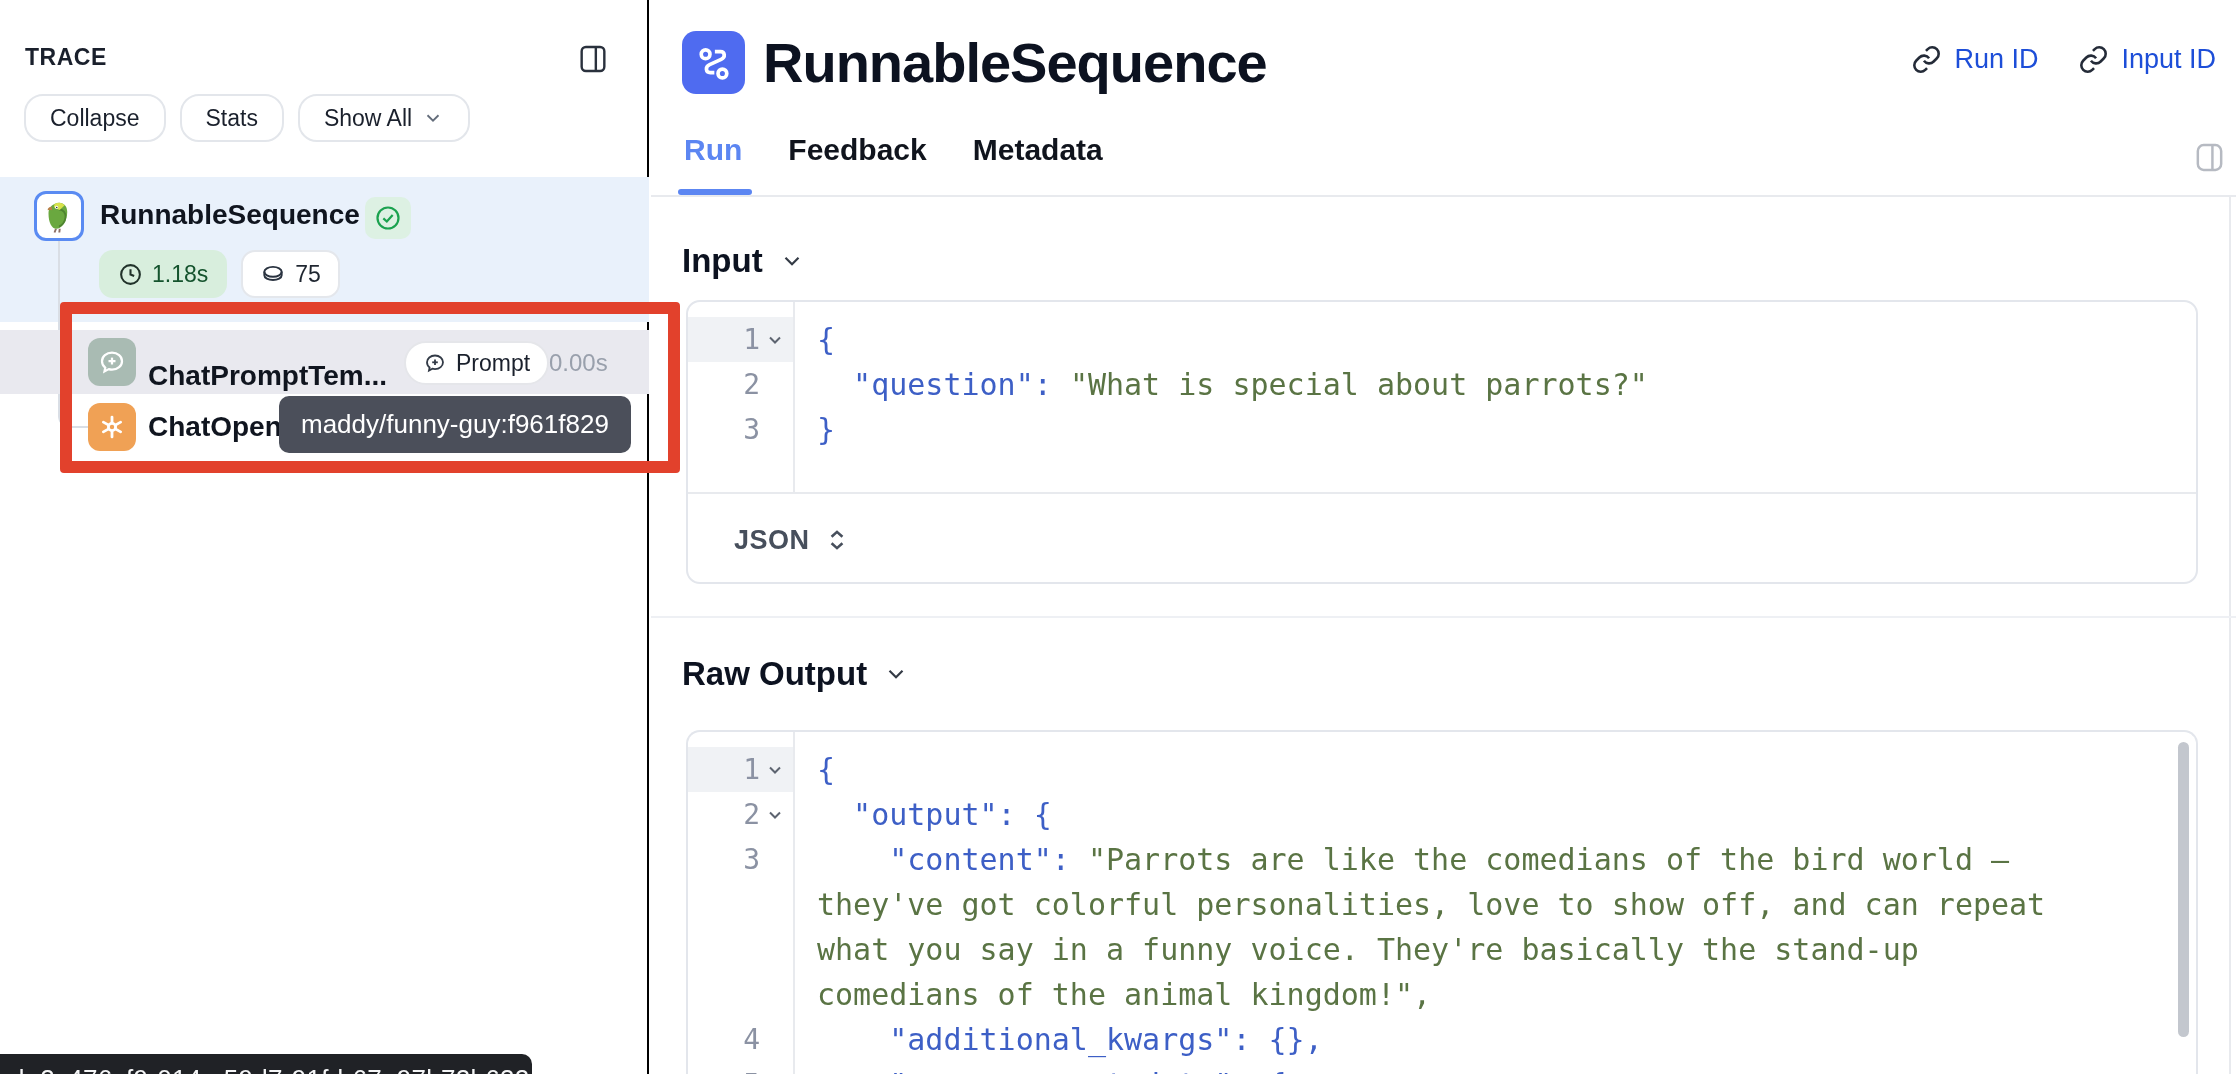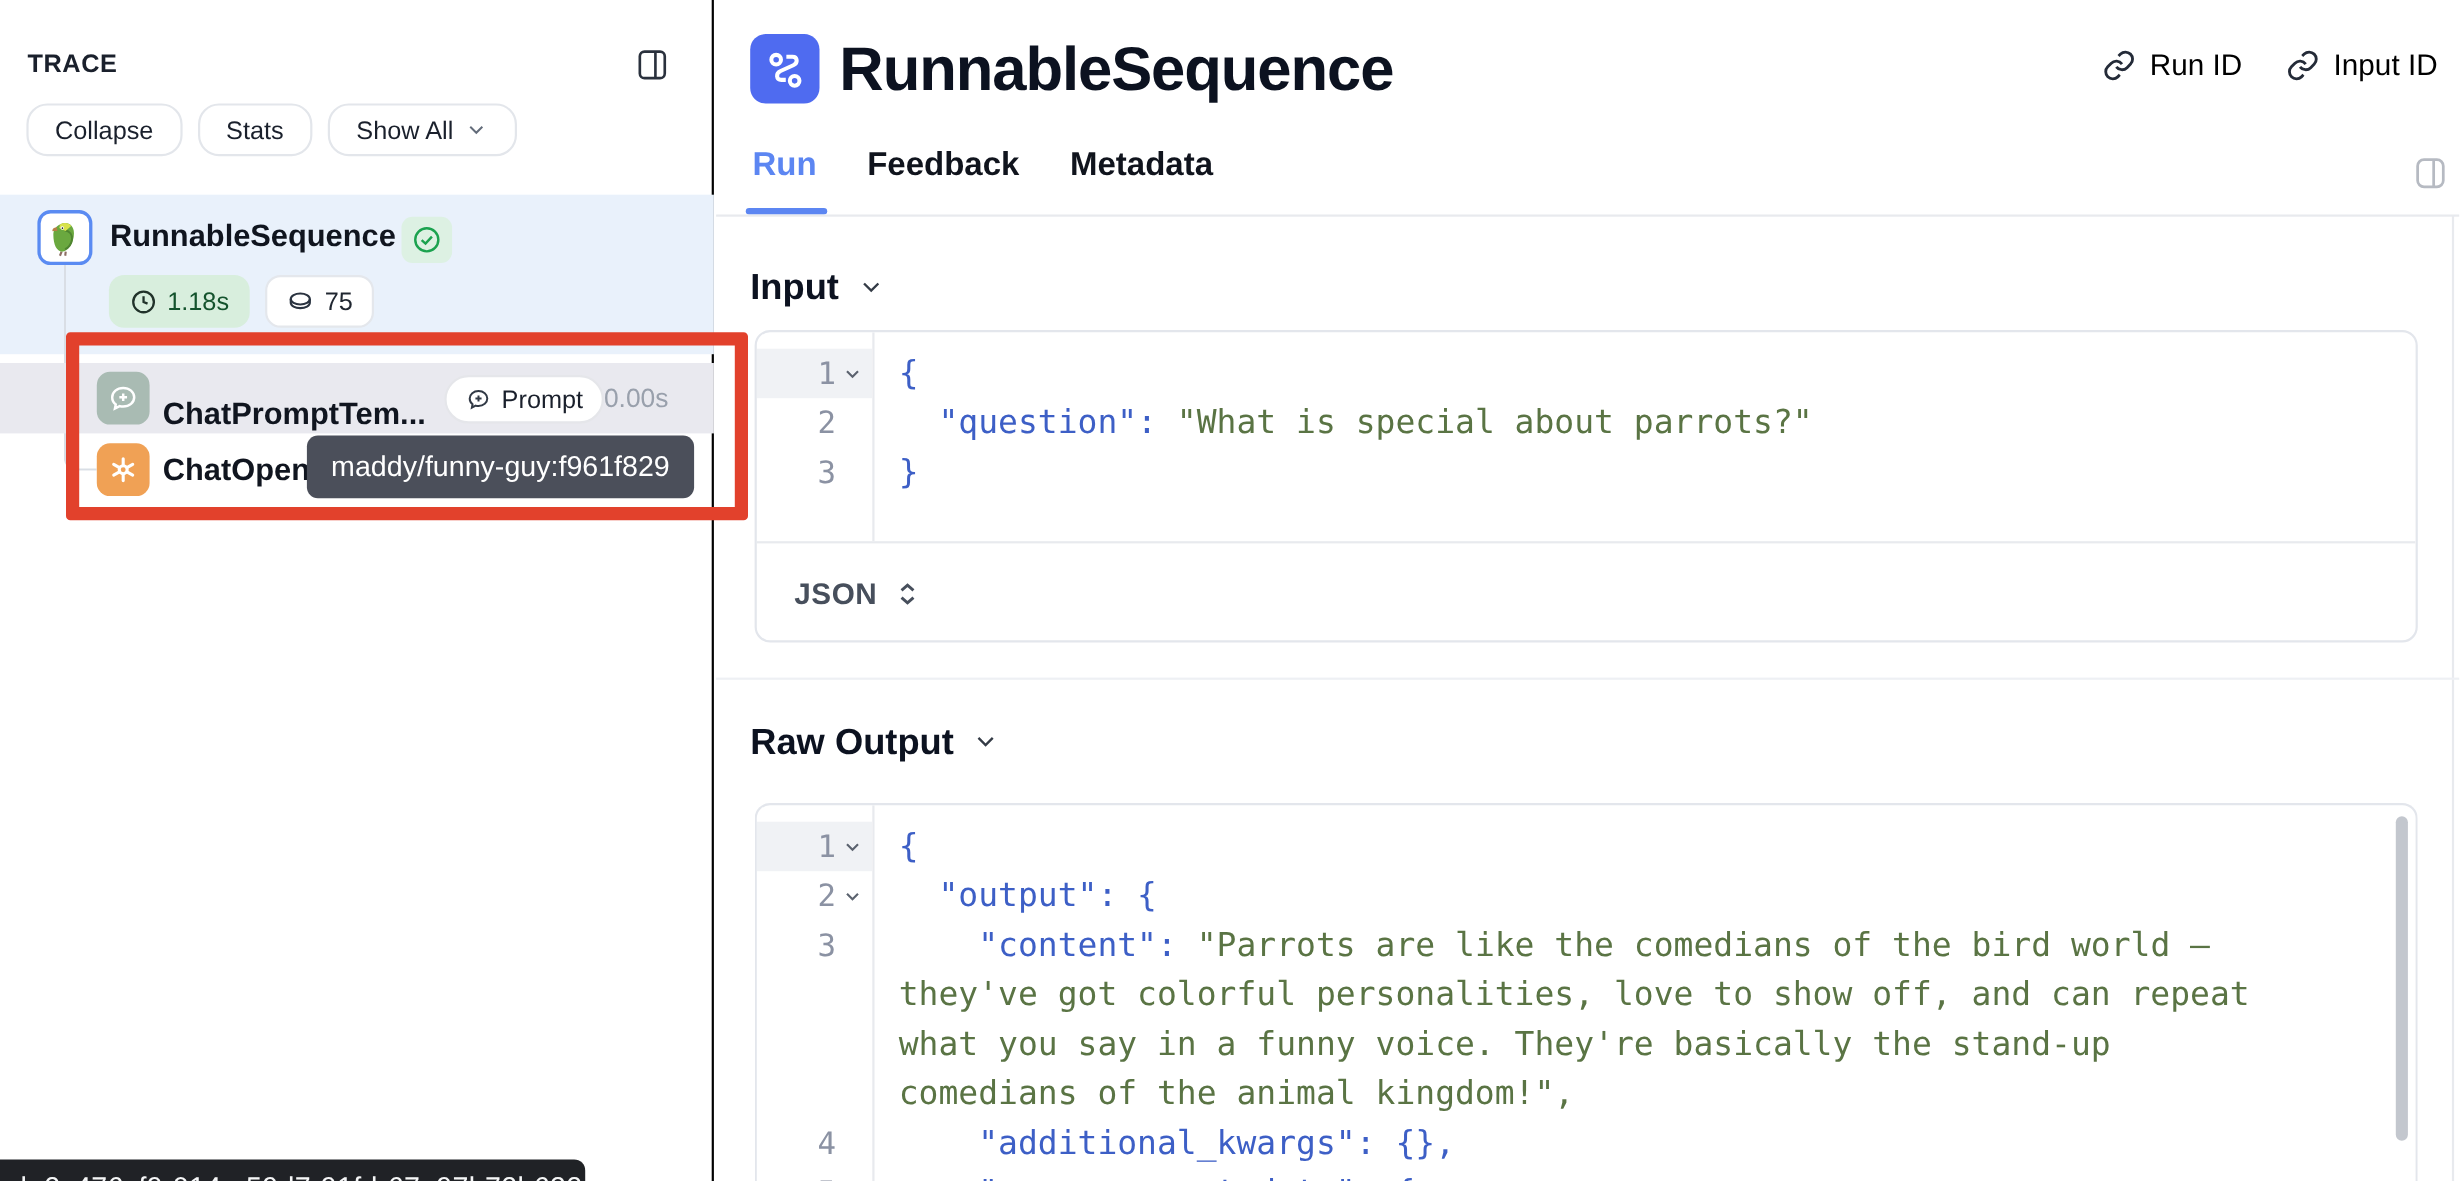--- a/index.html
+++ b/index.html
@@ -36,21 +36,21 @@
   .row2-name { position:absolute; left:148px; top:411px; font-size:28px; font-weight:600; color:#10151f; }
 
   .red-box { position:absolute; left:60px; top:302px; width:620px; height:171px; border:12px solid #e2412c; border-radius:4px; z-index:5; pointer-events:none; }
   .dark-tooltip { position:absolute; left:279px; top:396px; height:57px; line-height:57px; padding:0 22px; background:#4b4f5a; border-radius:10px; color:#fff; font-size:26px; white-space:nowrap; z-index:6; }
 
   
   .main { position:absolute; left:651px; top:0; width:1585px; height:1074px; }
   .m-hicon { position:absolute; left:31px; top:31px; width:63px; height:63px; background:#4f6bf0; border-radius:14px; display:flex; align-items:center; justify-content:center; }
   .m-title { position:absolute; left:112px; top:30px; font-size:56px; font-weight:700; letter-spacing:-1px; color:#0c1220; }
   .id-btns { position:absolute; right:20px; top:44px; display:flex; gap:40px; }
-  .id-btn { display:inline-flex; align-items:center; gap:12px; font-size:27px; font-weight:500; color:#000000; cursor:pointer; }
+  .id-btn { display:inline-flex; align-items:center; gap:12px; font-size:27px; font-weight:500; color:#1d4ed8; cursor:pointer; }
 
   .tabbar-line { position:absolute; left:0; top:195px; width:1585px; height:2px; background:#e8eaee; }
   .tabs { position:absolute; left:33px; top:133px; display:flex; gap:46px; }
   .tab { font-size:30px; font-weight:600; color:#10141d; padding-bottom:20px; cursor:pointer; }
   .tab.active { color:#5c86f2; }
   .tab-underline { position:absolute; left:27px; top:189px; width:74px; height:6px; background:#5c86f2; border-radius:3px; }
   .panel-icon-right { position:absolute; left:1541px; top:140px; width:35px; height:35px; cursor:pointer; }
   .right-border { position:absolute; left:1578px; top:196px; width:2px; height:878px; background:#e8eaee; }
 
   .sec-head { position:absolute; display:flex; align-items:center; gap:16px; font-size:33px; font-weight:700; color:#0c1220; cursor:pointer; }
@@ -65,21 +65,21 @@
   .raw-card .gutter-line { height:380px; }
   .code-grid { position:absolute; left:0; top:15px; right:0; display:grid; grid-template-columns:105px 1fr; grid-auto-rows:45px; }
   .gcell { display:flex; align-items:center; justify-content:flex-end; padding-right:6px; font-family:"DejaVu Sans Mono", monospace; font-size:28px; color:#8b92a3; }
   .gcell.hl { background:#f0f2f5; }
   .gcell .num { text-align:right; }
   .gcell .foldbox { width:24px; height:24px; margin-left:3px; display:inline-flex; align-items:center; justify-content:center; }
   .ccell { display:flex; align-items:center; padding-left:24px; font-family:"DejaVu Sans Mono", monospace; font-size:30px; white-space:pre; overflow:hidden; }
   .seg-b { color:#3d5fc6; }
   .seg-g { color:#5a7444; }
   .card-footer { position:absolute; left:0; top:190px; width:100%; height:94px; border-top:2px solid #e8eaee; display:flex; align-items:center; padding-left:34px; gap:14px; cursor:pointer; }
-  .json-label { font-size:27px; font-weight:600; letter-spacing:0.5px; color:#474f5c; }
+  .json-label { font-size:27px; font-weight:600; letter-spacing:0.5px; color:#474f5c;margin-left:12px; }
   .section-divider { position:absolute; left:0; top:616px; width:1585px; height:2px; background:#eef0f4; }
   .scroll-thumb { position:absolute; left:1490px; top:10px; width:11px; height:295px; background:#c3c7ce; border-radius:6px; }
 
   .url-statusbar { position:absolute; left:0; top:1054px; width:532px; height:46px; background:#202226; border-radius:0 10px 0 0; color:#f5f6f7; font-size:26px; padding:10px 14px 0 10px; letter-spacing:0.3px; white-space:nowrap; overflow:hidden; z-index:9; }
 
   svg { display:block; }
 </style>
 </head>
 <body>
 

